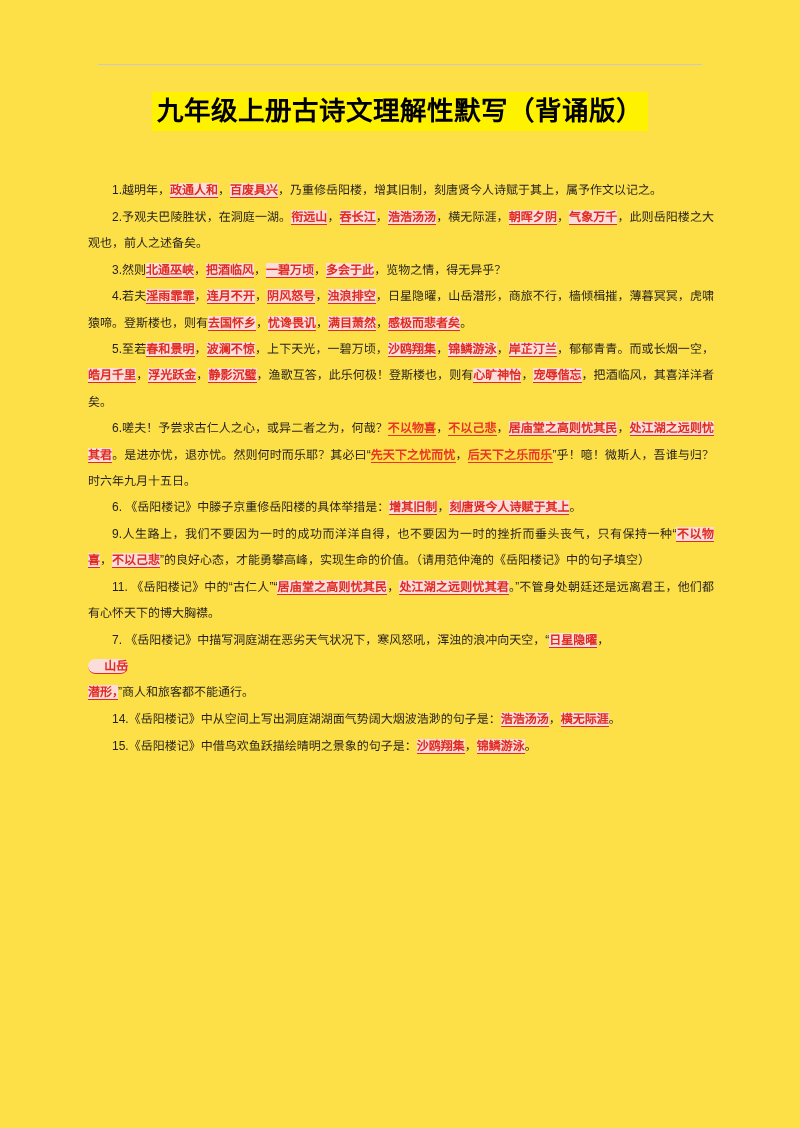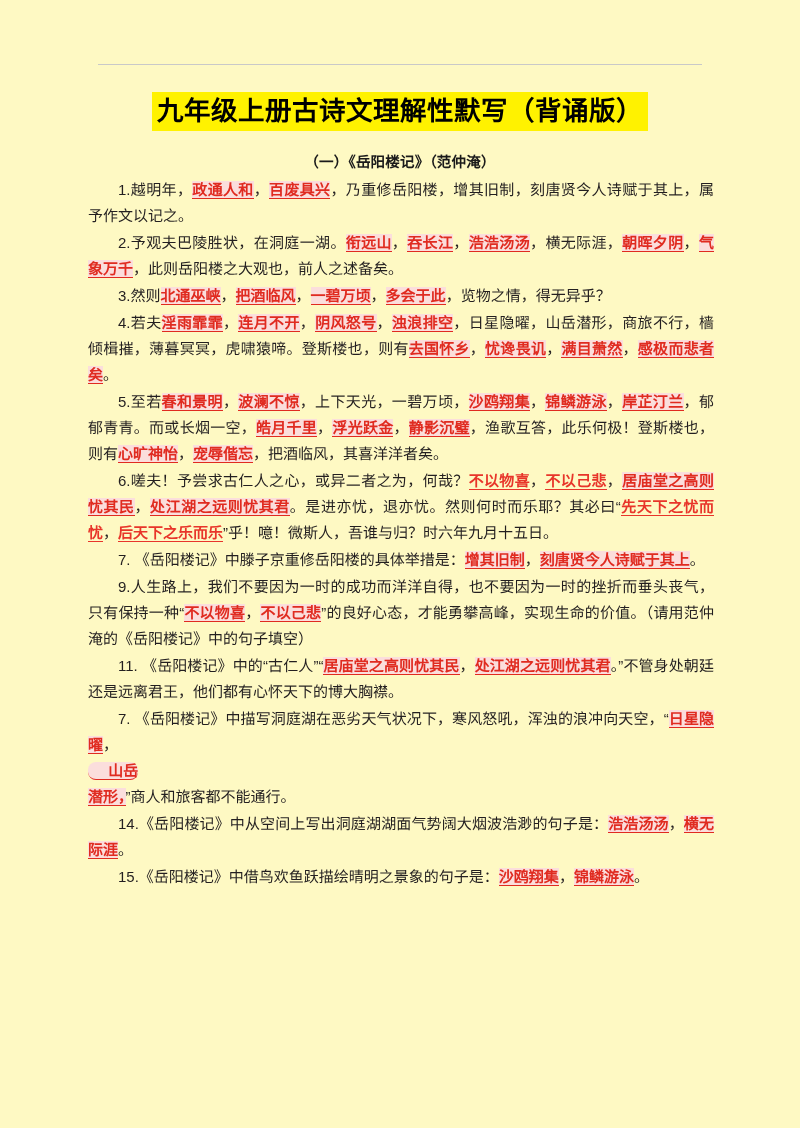--- a/index.html
+++ b/index.html
@@ -13,21 +13,21 @@
     height: 1128px;
     overflow: hidden;
     font-family: "Liberation Sans", "DejaVu Sans", sans-serif;
     color: #231f20;
     position: relative;
   }
   .page {
     width: 800px;
     height: 1128px;
     box-sizing: border-box;
-    background: #fef9c3;
+    background: #fde047;
     position: relative;
     text-decoration: underline;
   }
   .top-rule {
     position: absolute;
     left: 98px;
     top: 64px;
     width: 604px;
     height: 1px;
     background: #c9c9c9;
@@ -63,21 +63,21 @@
   }
   .body-block {
     position: absolute;
     left: 88px;
     top: 177px;
     width: 626px;
   }
   p.item {
     margin: 0 0 0.5px 0;
     padding: 0;
-    font-size: 15px;
+    font-size: 12px;
     line-height: 26.2px;
     text-indent: 2em;
     text-align: justify;
     text-justify: inter-ideograph;
     color: #231f20;
     word-break: break-all;
   }
 
   
   .hl {
@@ -104,37 +104,36 @@
 <body>
 
 <div class="page">
 
   <div class="top-rule"></div>
 
   <div class="title-wrap">
     <span class="doc-title">九年级上册古诗文理解性默写（背诵版）</span>
   </div>
 
-  <div class="subtitle">（一）《岳阳楼记》（范仲淹）</div>
 
   <div class="body-block">
 
     <p class="item"><span>1.越明年，</span><span class="hl">政通人和</span><span class="sep">，</span><span class="hl">百废具兴</span><span>，乃重修岳阳楼，增其旧制，刻唐贤今人诗赋于其上，属予作文以记之。</span></p>
 
     <p class="item"><span>2.予观夫巴陵胜状，在洞庭一湖。</span><span class="hl">衔远山</span><span class="sep">，</span><span class="hl">吞长江</span><span class="sep">，</span><span class="hl">浩浩汤汤</span><span>，横无际涯，</span><span class="hl">朝晖夕阴</span><span class="sep">，</span><span class="hl">气象万千</span><span>，此则岳阳楼之大观也，前人之述备矣。</span></p>
 
     <p class="item"><span>3.然则</span><span class="hl">北通巫峡</span><span class="sep">，</span><span class="hl">把酒临风</span><span class="sep">，</span><span class="hl">一碧万顷</span><span class="sep">，</span><span class="hl">多会于此</span><span>，览物之情，得无异乎？</span></p>
 
     <p class="item"><span>4.若夫</span><span class="hl">淫雨霏霏</span><span class="sep">，</span><span class="hl">连月不开</span><span class="sep">，</span><span class="hl">阴风怒号</span><span class="sep">，</span><span class="hl">浊浪排空</span><span>，日星隐曜，山岳潜形，商旅不行，樯倾楫摧，薄暮冥冥，虎啸猿啼。登斯楼也，则有</span><span class="hl">去国怀乡</span><span class="sep">，</span><span class="hl">忧谗畏讥</span><span class="sep">，</span><span class="hl">满目萧然</span><span class="sep">，</span><span class="hl">感极而悲者矣</span><span>。</span></p>
 
     <p class="item"><span>5.至若</span><span class="hl">春和景明</span><span class="sep">，</span><span class="hl">波澜不惊</span><span>，上下天光，一碧万顷，</span><span class="hl">沙鸥翔集</span><span class="sep">，</span><span class="hl">锦鳞游泳</span><span class="sep">，</span><span class="hl">岸芷汀兰</span><span>，郁郁青青。而或长烟一空，</span><span class="hl">皓月千里</span><span class="sep">，</span><span class="hl">浮光跃金</span><span class="sep">，</span><span class="hl">静影沉璧</span><span>，渔歌互答，此乐何极！登斯楼也，则有</span><span class="hl">心旷神怡</span><span class="sep">，</span><span class="hl">宠辱偕忘</span><span>，把酒临风，其喜洋洋者矣。</span></p>
 
     <p class="item"><span>6.嗟夫！予尝求古仁人之心，或异二者之为，何哉？</span><span class="hl-plain">不以物喜</span><span class="sep">，</span><span class="hl-plain">不以己悲</span><span class="sep">，</span><span class="hl">居庙堂之高则忧其民</span><span class="sep">，</span><span class="hl">处江湖之远则忧其君</span><span>。是进亦忧，退亦忧。然则何时而乐耶？其必曰“</span><span class="hl-plain">先天下之忧而忧</span><span class="sep">，</span><span class="hl-plain">后天下之乐而乐</span><span>”乎！噫！微斯人，吾谁与归？时六年九月十五日。</span></p>
 
-    <p class="item"><span>7. 《岳阳楼记》中滕子京重修岳阳楼的具体举措是：</span><span class="hl">增其旧制</span><span class="sep">，</span><span class="hl">刻唐贤今人诗赋于其上</span><span>。</span></p>
+    <p class="item"><span>6. 《岳阳楼记》中滕子京重修岳阳楼的具体举措是：</span><span class="hl">增其旧制</span><span class="sep">，</span><span class="hl">刻唐贤今人诗赋于其上</span><span>。</span></p>
 
 
     <p class="item"><span>9.人生路上，我们不要因为一时的成功而洋洋自得，也不要因为一时的挫折而垂头丧气，只有保持一种“</span><span class="hl">不以物喜</span><span class="sep">，</span><span class="hl">不以己悲</span><span>”的良好心态，才能勇攀高峰，实现生命的价值。（请用范仲淹的《岳阳楼记》中的句子填空）</span></p>
 
 
     <p class="item"><span>11. 《岳阳楼记》中的“古仁人”“</span><span class="hl">居庙堂之高则忧其民</span><span class="sep">，</span><span class="hl">处江湖之远则忧其君</span><span>。”不管身处朝廷还是远离君王，他们都有心怀天下的博大胸襟。</span></p>
 
 
     <p class="item"><span>7. 《岳阳楼记》中描写洞庭湖在恶劣天气状况下，寒风怒吼，浑浊的浪冲向天空，“</span><span class="hl">日星隐曜</span><span class="sep">，</span><br><span class="hl pad-left-small">山岳</span><br><span class="hl">潜形，</span><span>”商人和旅客都不能通行。</span></p>
 

